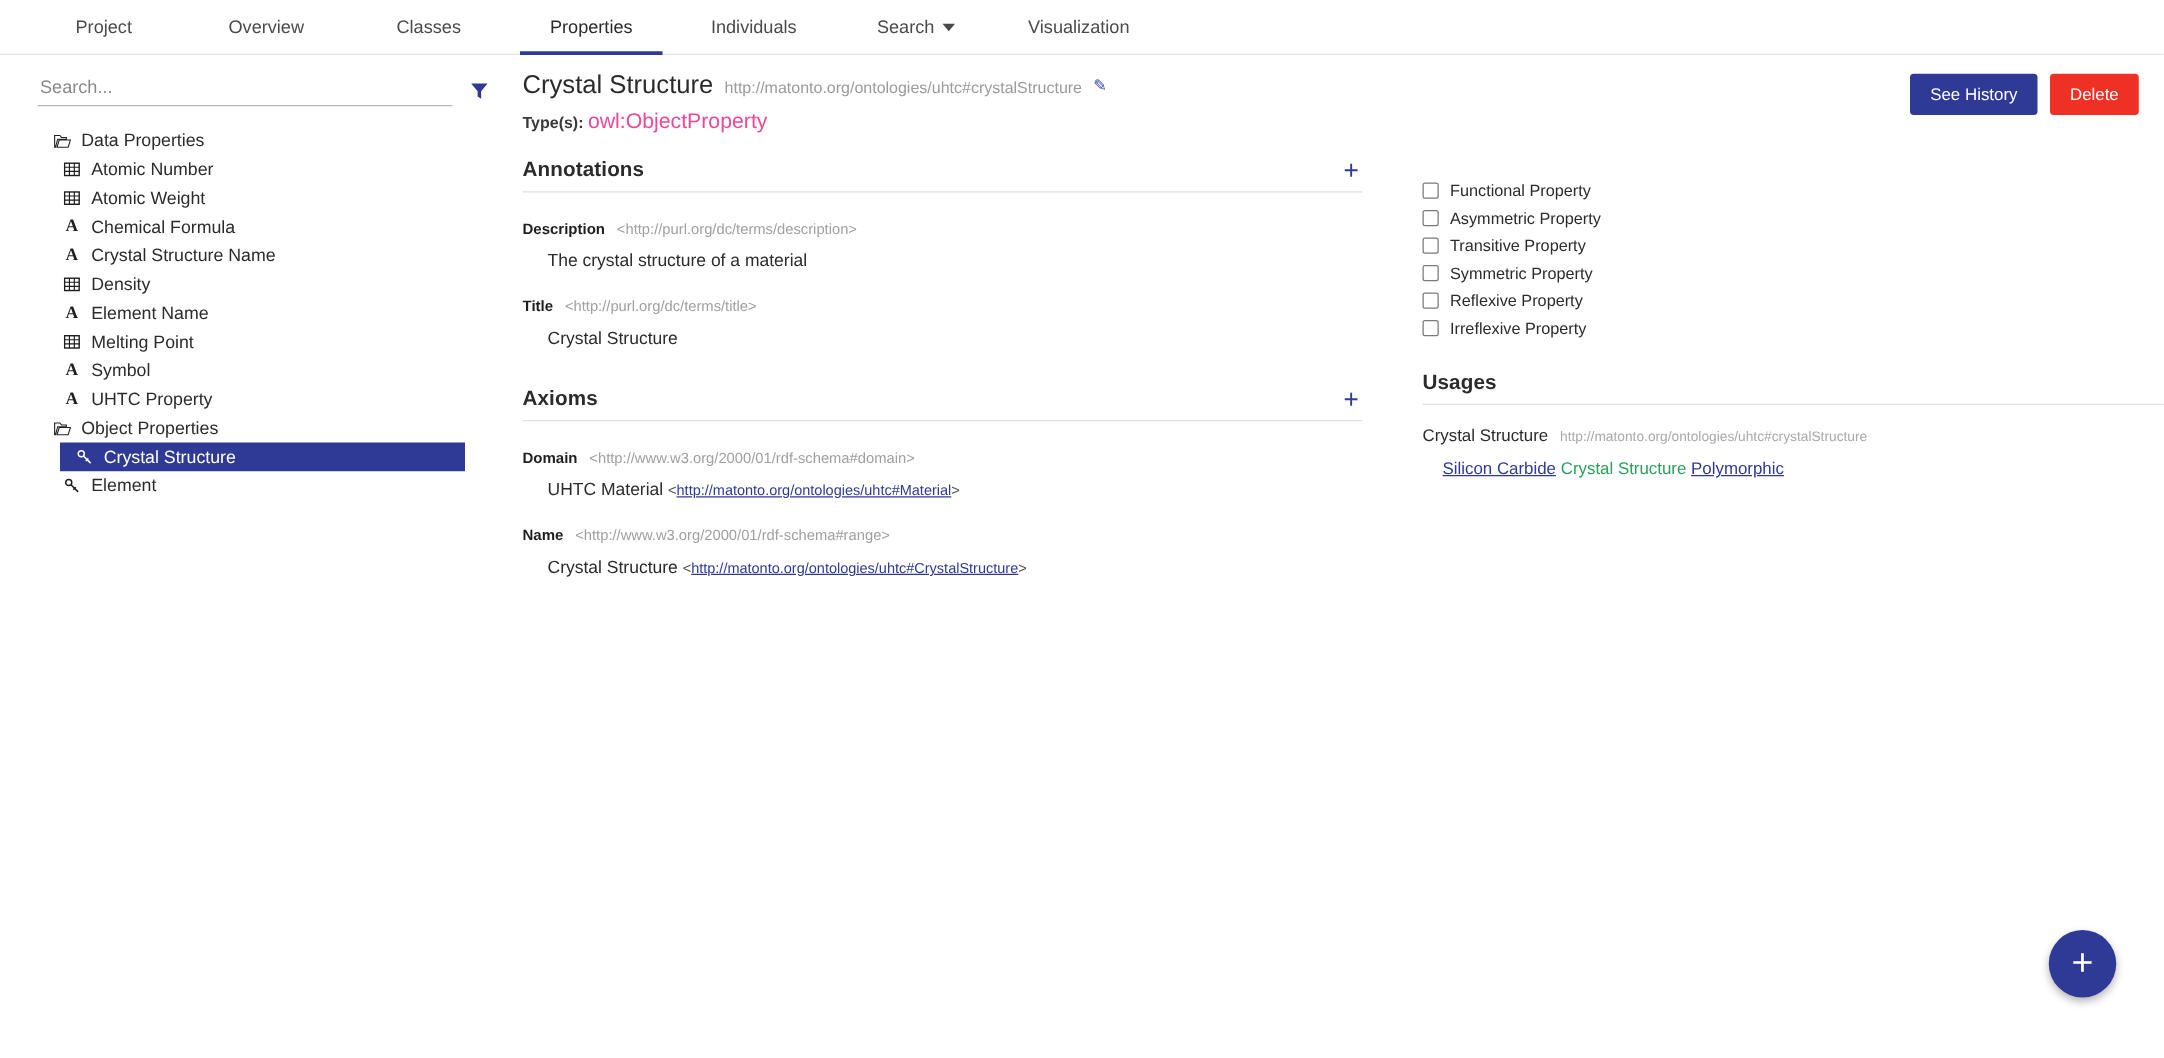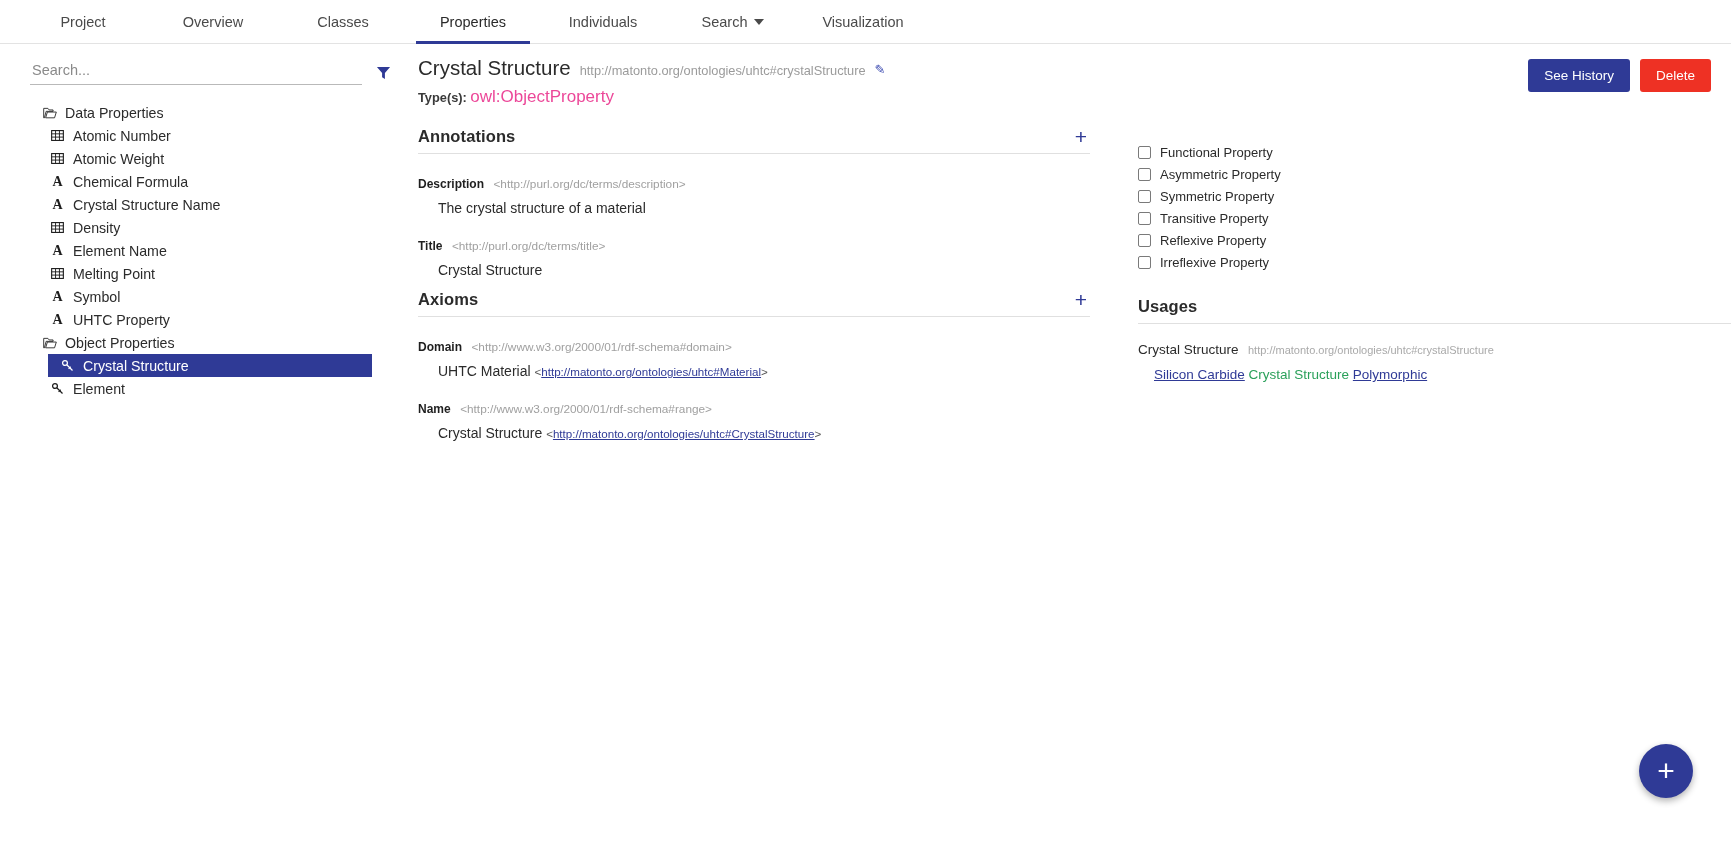--- a/index.html
+++ b/index.html
@@ -485,21 +485,21 @@
         </div>
 
         <div class="prop-block">
           <div>
             <span class="prop-label">Title</span>
             <span class="prop-iri">&lt;http://purl.org/dc/terms/title&gt;</span>
           </div>
           <div class="prop-value">Crystal Structure</div>
         </div>
 
-        <div class="section-head" style="margin-top:12px;align-items:center;">
+        <div class="section-head" style="margin-top:32px;align-items:center;">
           <span class="section-title">Axioms</span>
           <span class="plus-btn">+</span>
         </div>
 
         <div class="prop-block">
           <div>
             <span class="prop-label">Domain</span>
             <span class="prop-iri">&lt;http://www.w3.org/2000/01/rdf-schema#domain&gt;</span>
           </div>
           <div class="prop-value">
@@ -528,25 +528,25 @@
           <div class="cb-row">
             <span class="cb-box"></span>
             <span>Functional Property</span>
           </div>
           <div class="cb-row">
             <span class="cb-box"></span>
             <span>Asymmetric Property</span>
           </div>
           <div class="cb-row">
             <span class="cb-box"></span>
-            <span>Symmetric Property</span>
+            <span>Transitive Property</span>
           </div>
           <div class="cb-row">
             <span class="cb-box"></span>
-            <span>Transitive Property</span>
+            <span>Symmetric Property</span>
           </div>
           <div class="cb-row">
             <span class="cb-box"></span>
             <span>Reflexive Property</span>
           </div>
           <div class="cb-row">
             <span class="cb-box"></span>
             <span>Irreflexive Property</span>
           </div>
         </div>

